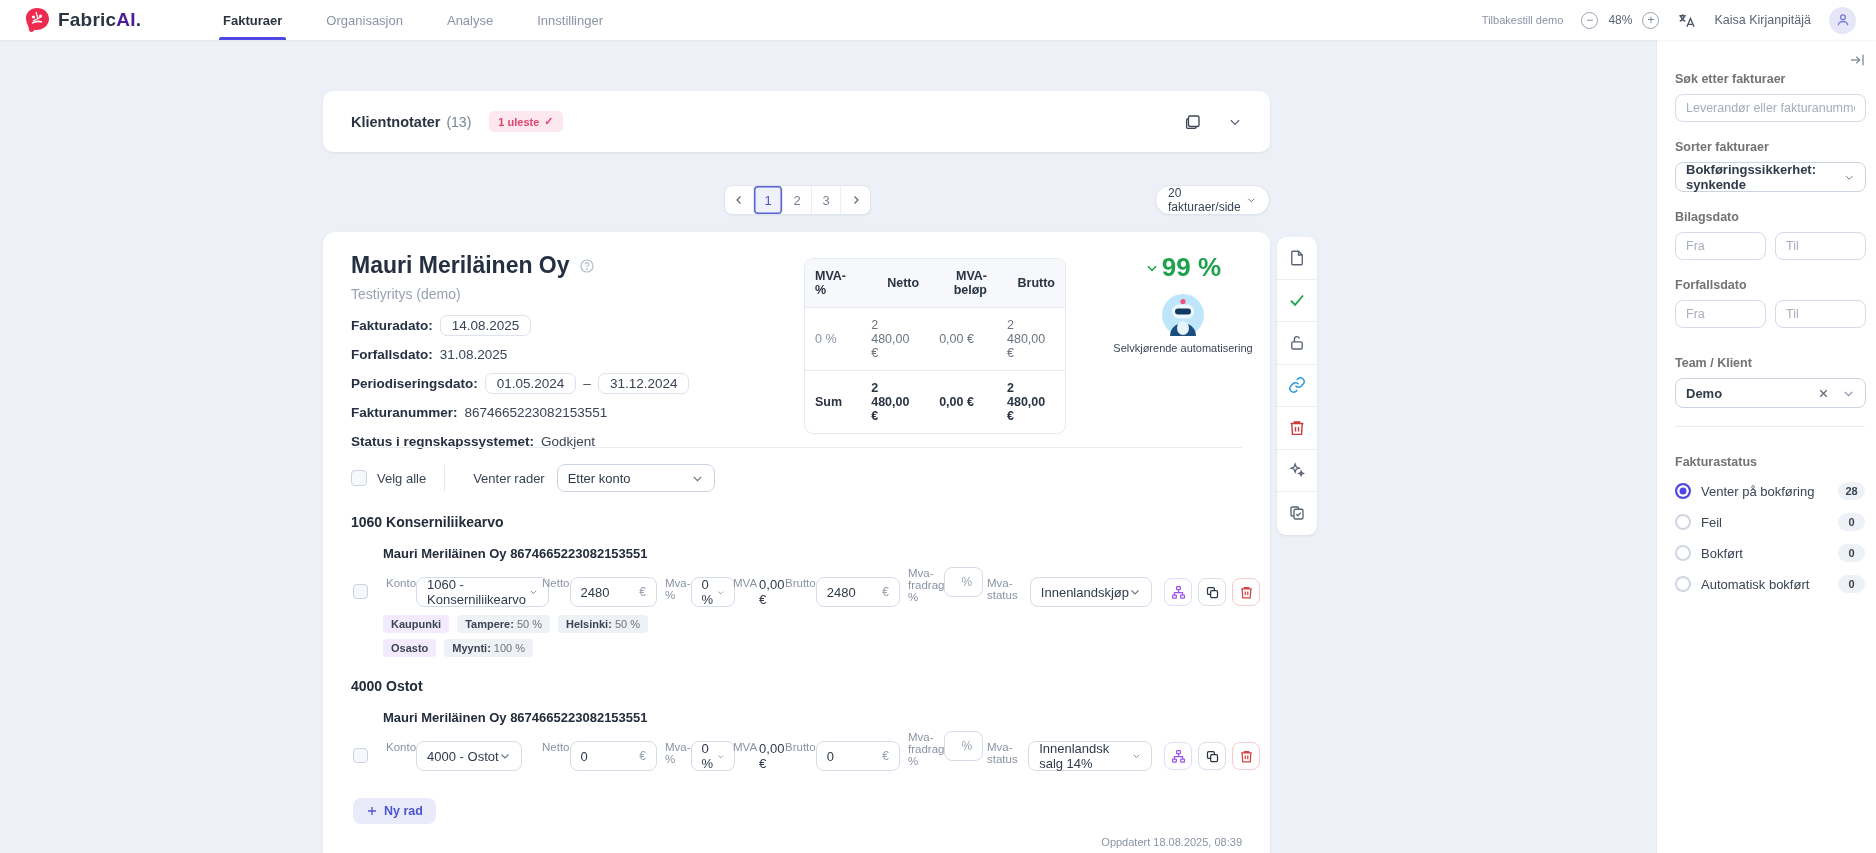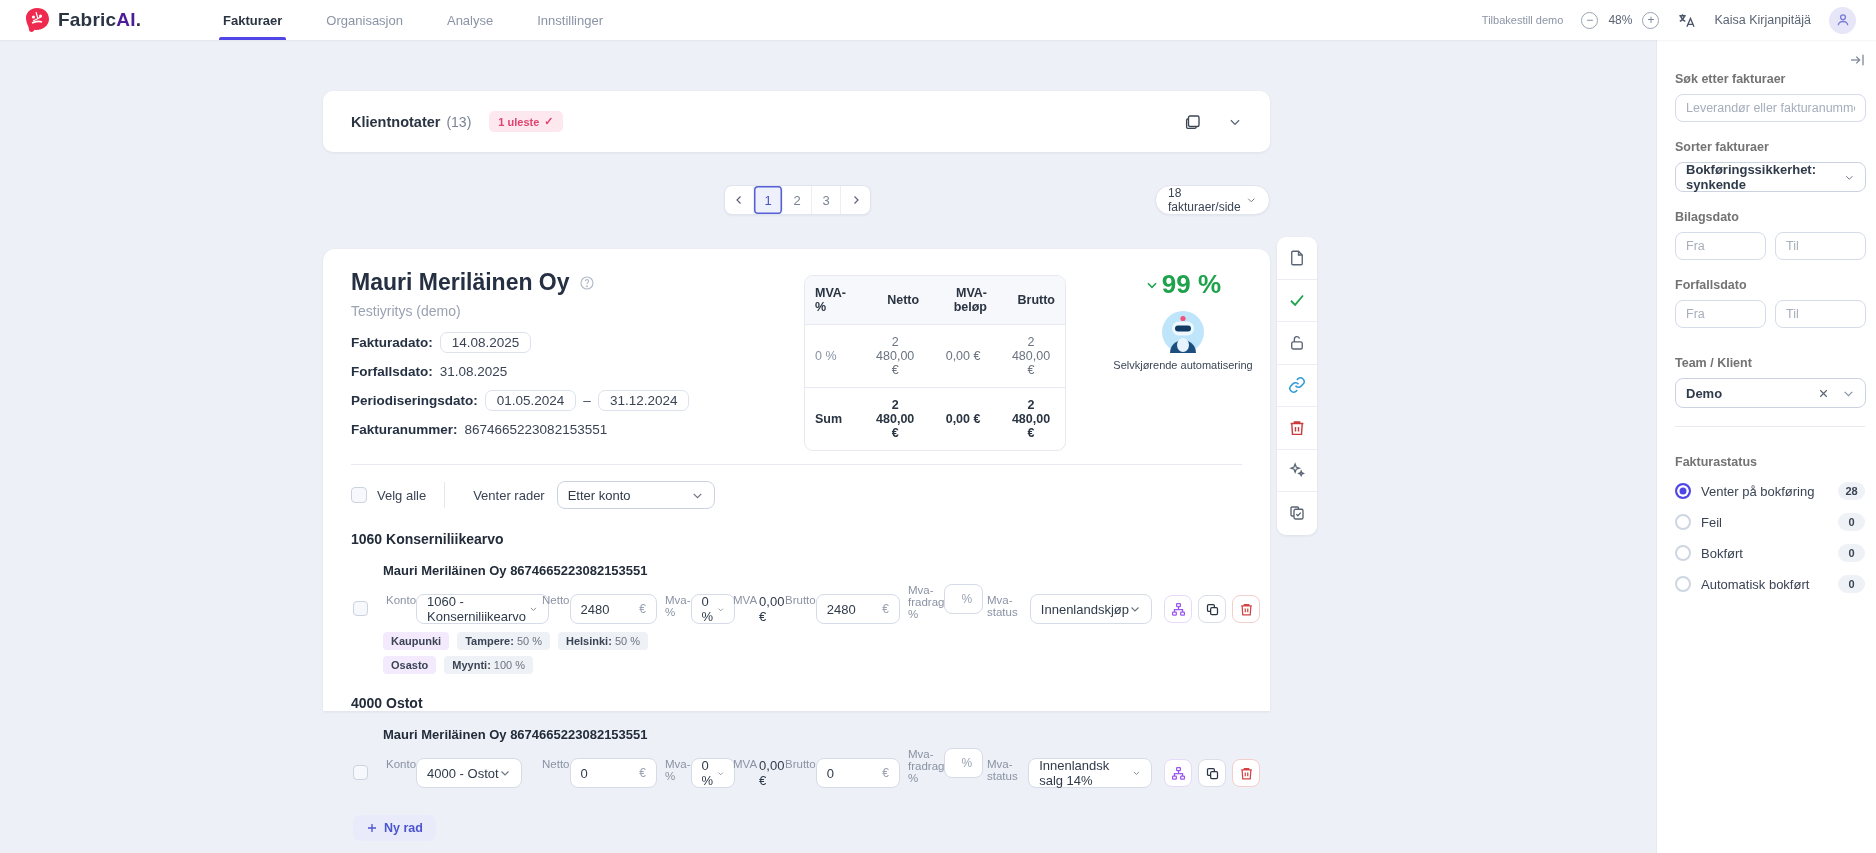--- a/index.html
+++ b/index.html
@@ -47,39 +47,39 @@
     border:1px solid #e0e4ee; border-radius:8px; overflow:hidden; box-shadow:0 1px 2px rgba(25,35,60,.05); }
   .pg-cell { width:29px; display:flex; align-items:center; justify-content:center; font-size:13px;
     color:#7a8494; border-right:1px solid #eceef4; cursor:pointer; }
   .pg-cell:last-child { border-right:none; }
   .pg-cell.active { background:#eef0fc; color:#4953c8; box-shadow:inset 0 0 0 1.5px #5560d4; border-radius:4px; }
   .pagesize { position:absolute; left:1155px; top:185px; width:115px; height:30px; background:#fff;
     border:1px solid #e0e4ee; border-radius:15px; display:flex; align-items:center; justify-content:space-between;
     padding:0 12px; font-size:12px; color:#3a4454; cursor:pointer; box-shadow:0 1px 2px rgba(25,35,60,.05); }
 
   
-  .invoice { left:323px; top:249px; width:947px; height:462px; border-radius:12px 12px 0 0; }
+  .invoice { left:323px; top:232px; width:947px; height:621px; border-radius:12px 12px 0 0; }
   .inv-titleblock { position:absolute; left:28px; top:20px; }
   .inv-title-row { display:flex; align-items:center; gap:9px; }
   .inv-title { font-size:23px; font-weight:700; color:#253042; }
   .inv-sub { font-size:14px; color:#9aa3b2; margin-top:7px; }
   .meta { margin-top:12px; }
   .meta-row { display:flex; align-items:center; gap:7px; margin-top:6px; font-size:13.5px; min-height:23px; }
   .meta-label { font-weight:700; color:#253042; }
   .meta-val { color:#3a4454; }
   .meta-box { border:1px solid #dde2ec; border-radius:7px; padding:2px 11px; color:#3a4454; background:#fff; }
 
   
   .vat { position:absolute; left:481px; top:26px; width:262px; border:1px solid #e6e9f1; border-radius:9px;
     border-collapse:separate; border-spacing:0; font-size:12.5px; overflow:hidden; }
   .vat th { background:#f7f8fb; font-weight:700; color:#2a3442; padding:10px 10px; text-align:right;
     border-bottom:1px solid #e6e9f1; }
   .vat th:first-child { text-align:left; border-top-left-radius:9px; }
   .vat th:last-child { border-top-right-radius:9px; }
-  .vat td { padding:10px 10px; text-align:center; color:#6b7480; }
+  .vat td { padding:10px 10px; text-align:left; color:#6b7480; }
   .vat tr.sum td { border-top:1px solid #e6e9f1; font-weight:700; color:#2a3442; }
   .vat td:first-child { text-align:left; color:#8a93a4; }
   .vat tr.sum td:first-child { color:#2a3442; }
 
   
   .conf { position:absolute; left:785px; top:20px; width:150px; text-align:center; }
   .conf-val { color:#1ea24c; font-size:26px; font-weight:700; display:flex; align-items:center;
     justify-content:center; gap:3px; }
   .conf-robot { margin:11px auto 6px; width:42px; height:42px; }
   .conf-label { font-size:11px; color:#3c4656; }
@@ -233,21 +233,21 @@
   <span class="pg-cell active">1</span>
   <span class="pg-cell">2</span>
   <span class="pg-cell">3</span>
   <span class="pg-cell">
     <svg width="12" height="12" viewBox="0 0 24 24" fill="none" stroke="#5a6474" stroke-width="2.4">
         <polyline points="9,5 16,12 9,19"></polyline>
       </svg>
   </span>
 </div>
 <div class="pagesize">
-  <span>18 fakturaer/side</span>
+  <span>20 fakturaer/side</span>
   <svg width="12" height="12" viewBox="0 0 24 24" fill="none" stroke="#6b7480" stroke-width="2.2">
       <polyline points="5,9 12,16 19,9"></polyline>
     </svg>
 </div>
 
 <div class="card invoice">
 
   <div class="inv-titleblock">
     <div class="inv-title-row">
       <span class="inv-title">Mauri Meriläinen Oy</span>
@@ -269,20 +269,24 @@
       </div>
       <div class="meta-row">
         <span class="meta-label">Periodiseringsdato:</span>
         <span class="meta-box">01.05.2024</span>
         <span class="meta-val">–</span>
         <span class="meta-box">31.12.2024</span>
       </div>
       <div class="meta-row">
         <span class="meta-label">Fakturanummer:</span>
         <span class="meta-val">8674665223082153551</span>
+      </div>
+      <div class="meta-row">
+        <span class="meta-label">Status i regnskapssystemet:</span>
+        <span class="meta-val">Godkjent</span>
       </div>
     </div>
   </div>
 
   <table class="vat">
     <tbody>
         <tr>
       <th>MVA-%</th>
       <th>Netto</th>
       <th>MVA-beløp</th>

